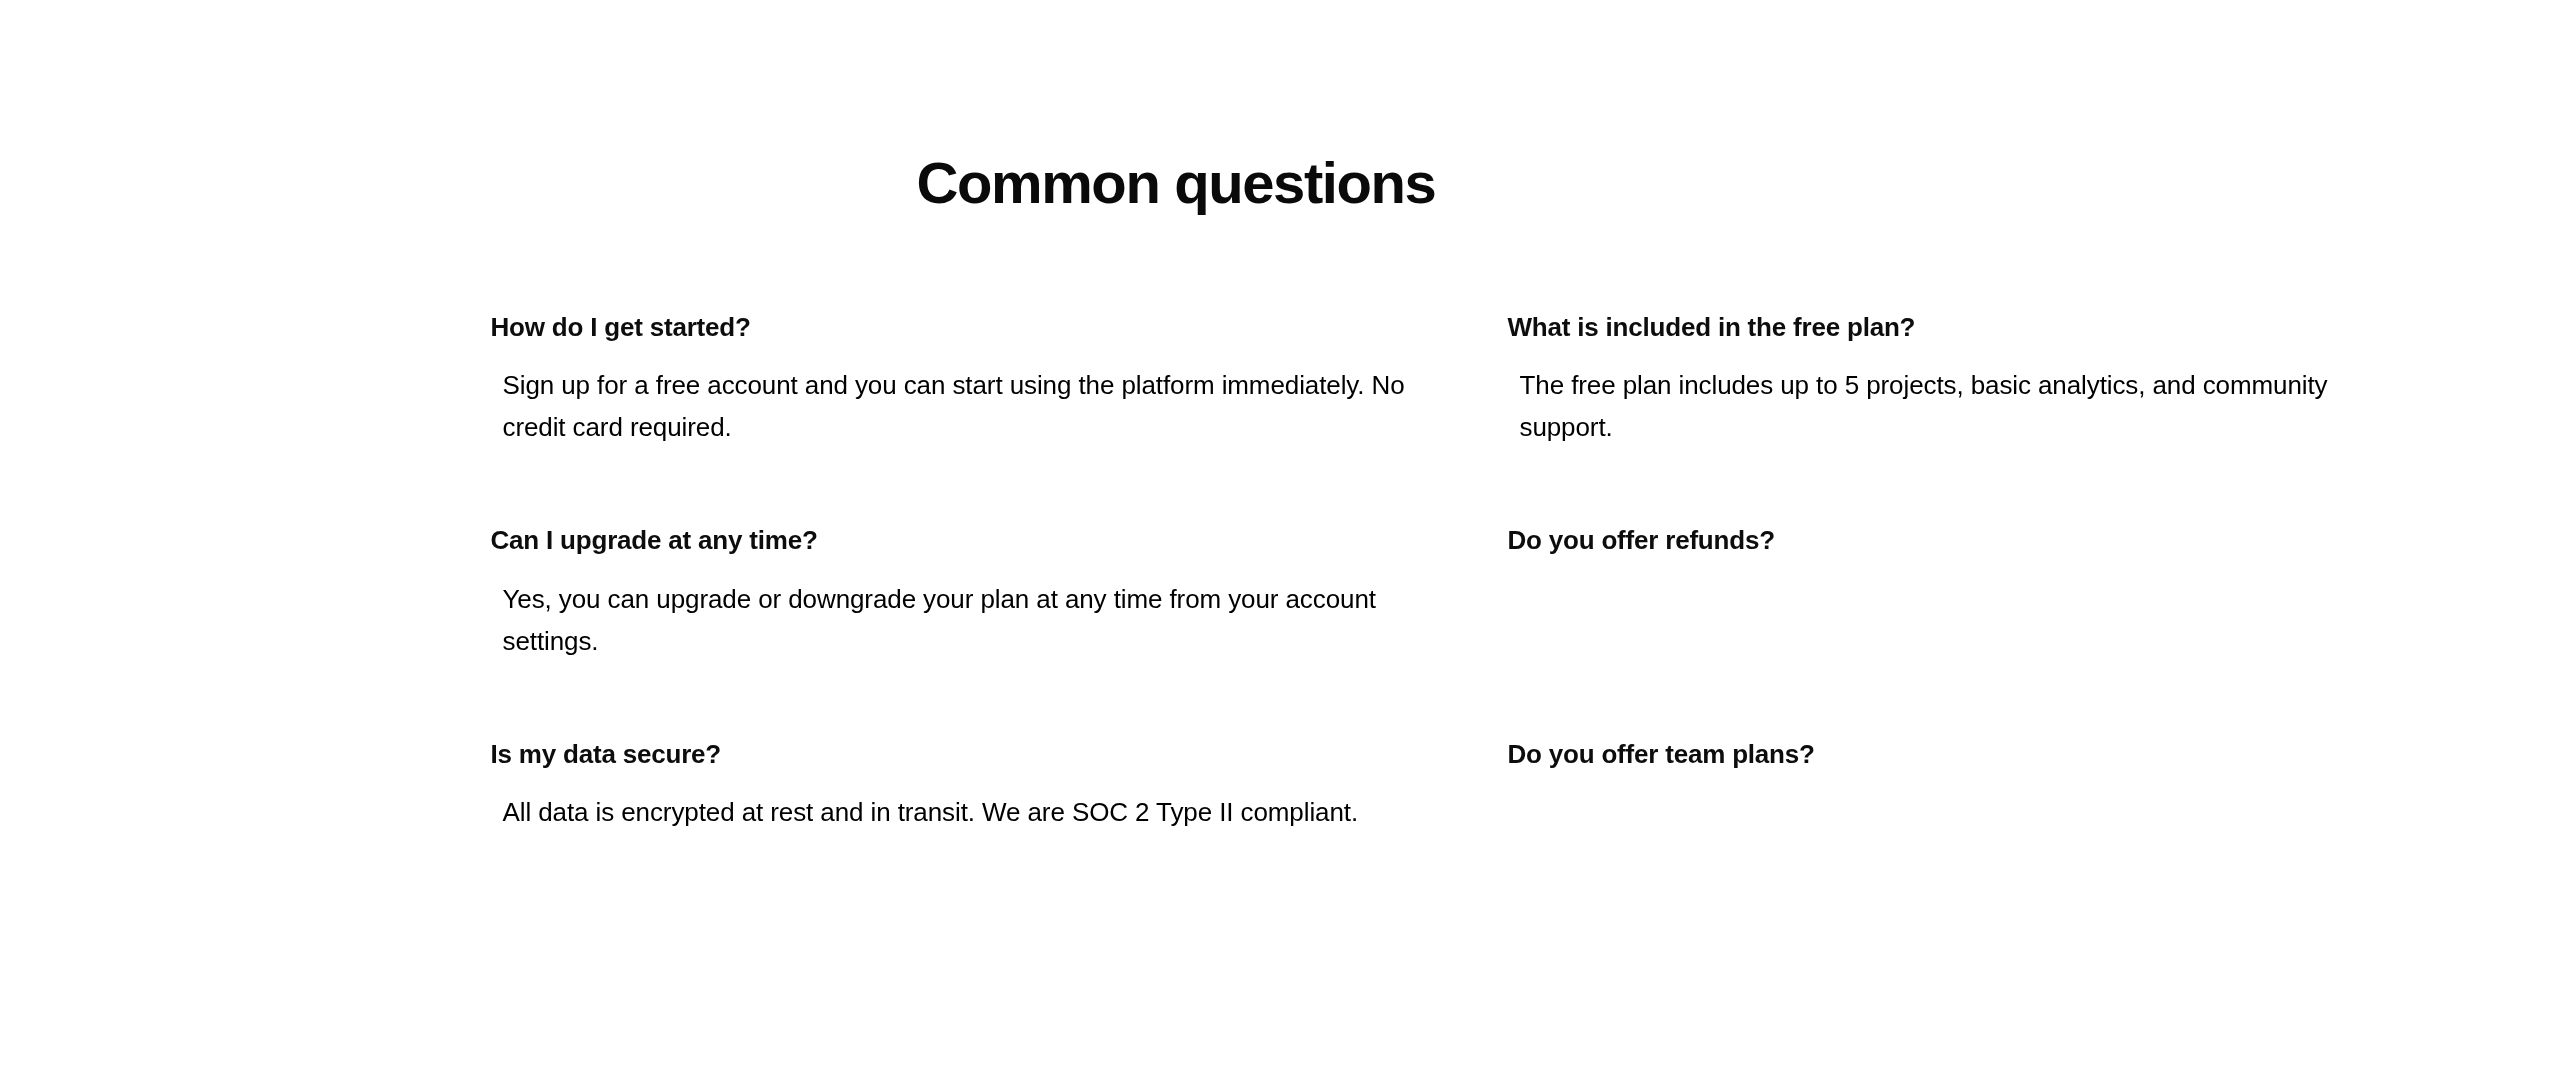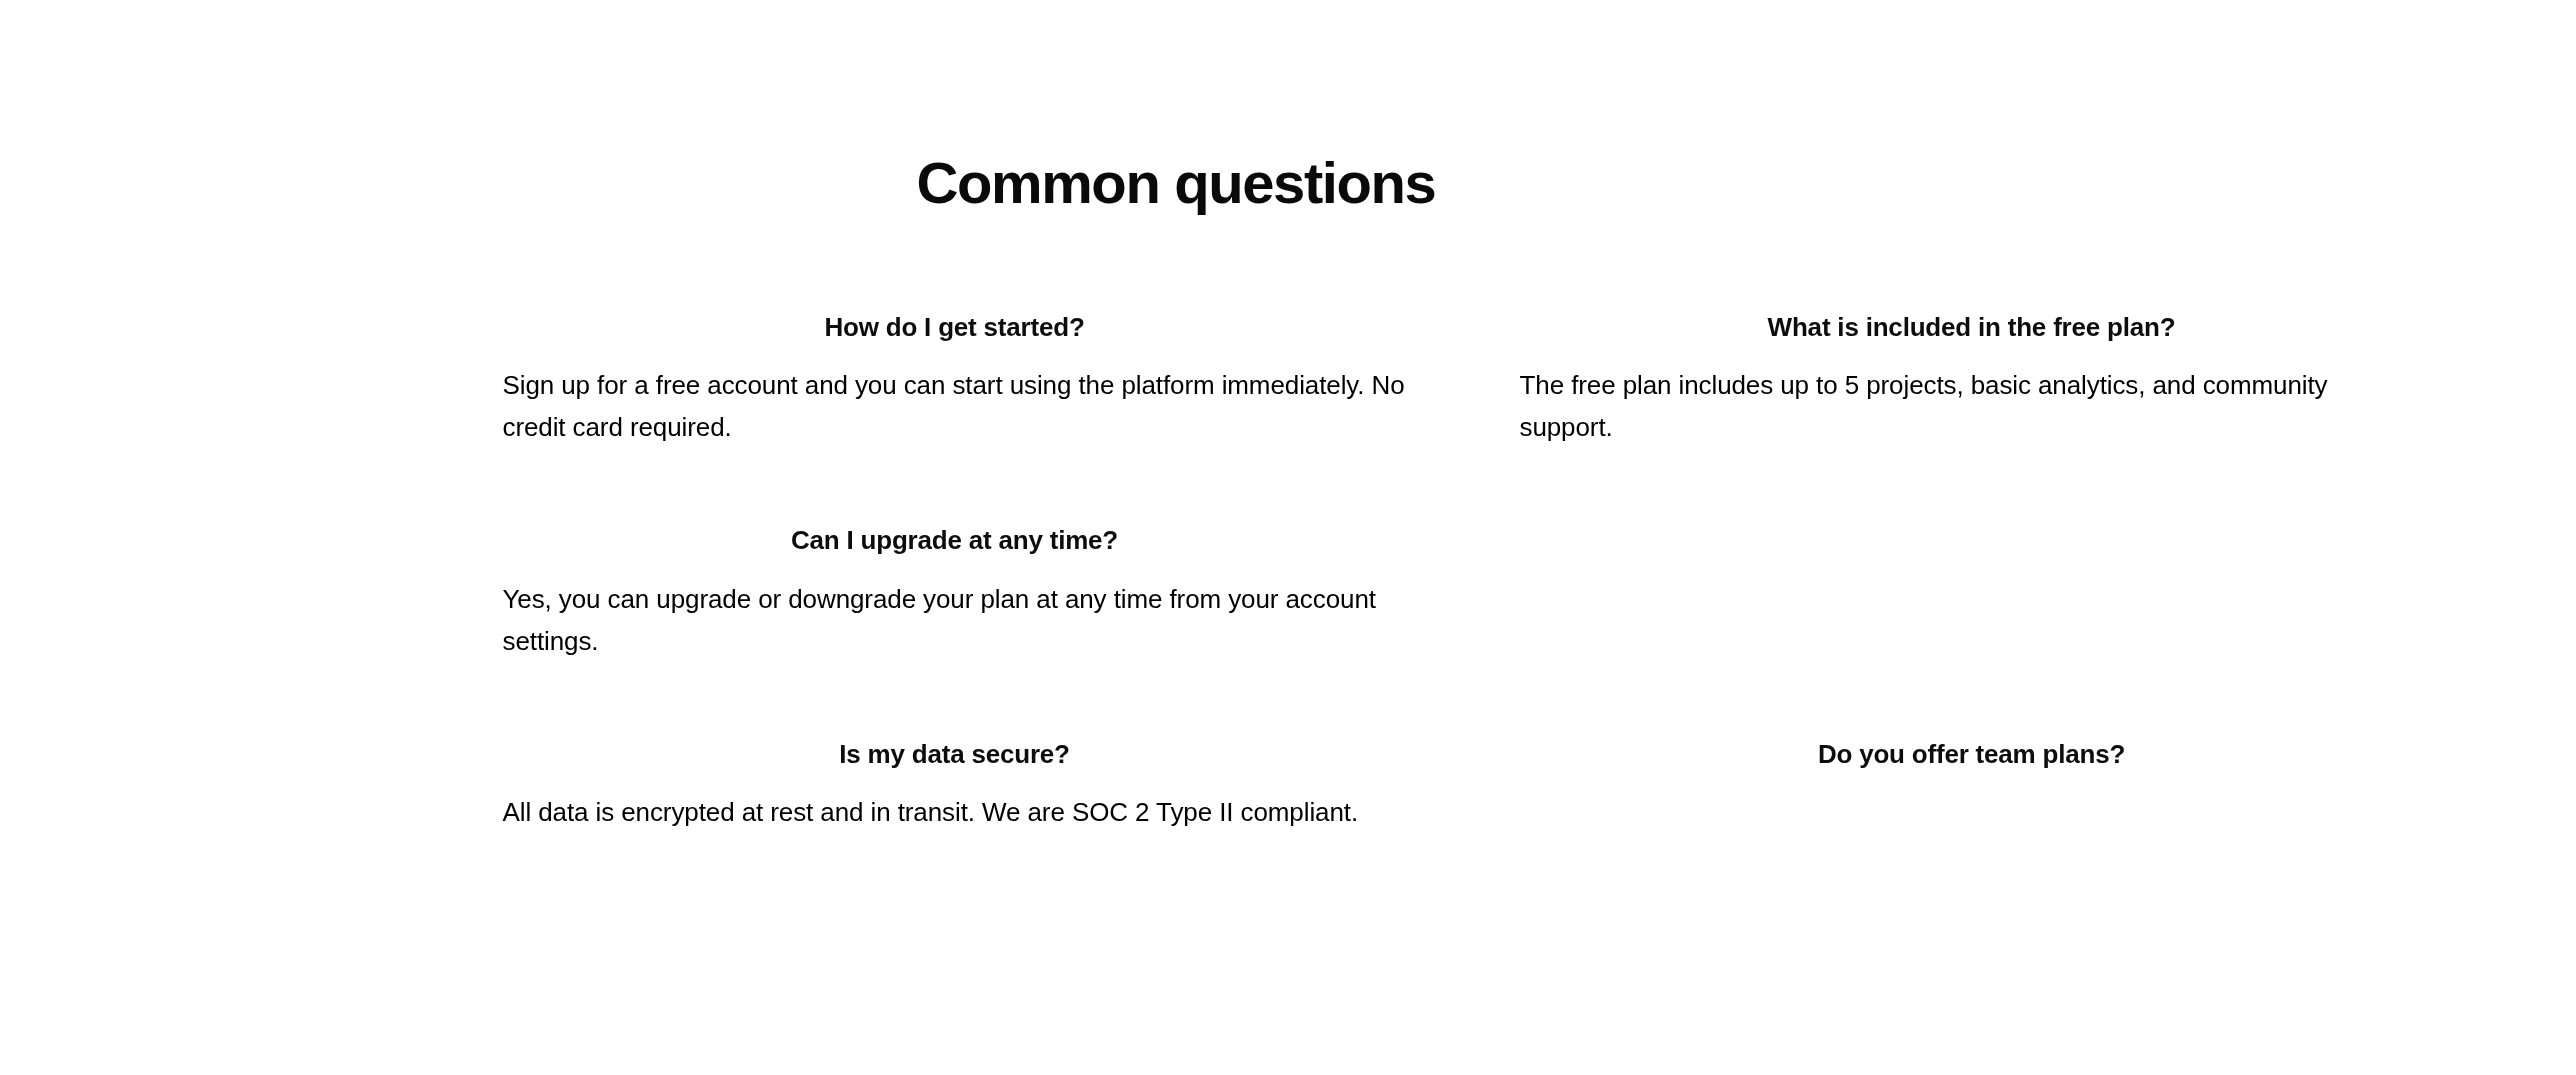--- a/index.html
+++ b/index.html
@@ -54,21 +54,20 @@
   }
 
   .faq-question {
     margin: 0 0 19.7px 0;
     font-family: "Liberation Sans", sans-serif;
     font-size: 26px;
     font-weight: 700;
     line-height: 1.3;
     letter-spacing: -0.2px;
     color: #0d0d0d;
-    text-align: center;
   }
 
   .faq-answer {
     margin: 12px;
     font-family: "Liberation Sans", sans-serif;
     font-size: 26px;
     font-weight: 400;
     line-height: 42px;
     letter-spacing: -0.1px;
     color: #000000;
@@ -92,20 +91,21 @@
       <h2 class="faq-question">What is included in the free plan?</h2>
       <p class="faq-answer">The free plan includes up to 5 projects, basic analytics, and community support.</p>
     </div>
 
     <div class="faq-item">
       <h2 class="faq-question">Can I upgrade at any time?</h2>
       <p class="faq-answer">Yes, you can upgrade or downgrade your plan at any time from your account settings.</p>
     </div>
 
     <div class="faq-item">
+      <h2 class="faq-question">Do you offer refunds?</h2>
     </div>
 
     <div class="faq-item">
       <h2 class="faq-question">Is my data secure?</h2>
       <p class="faq-answer">All data is encrypted at rest and in transit. We are SOC 2 Type II compliant.</p>
     </div>
 
     <div class="faq-item">
       <h2 class="faq-question">Do you offer team plans?</h2>
     </div>

